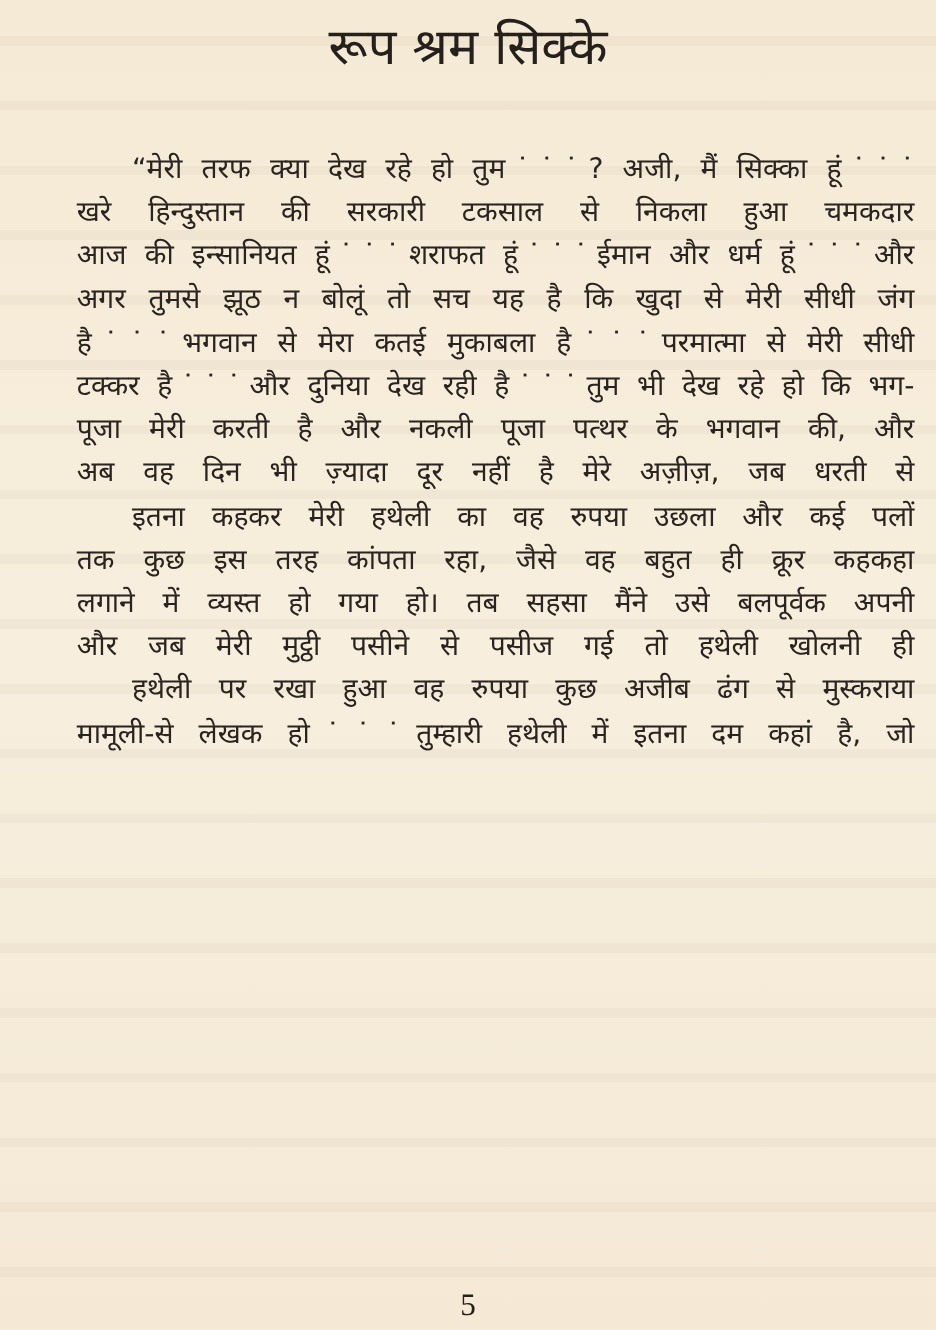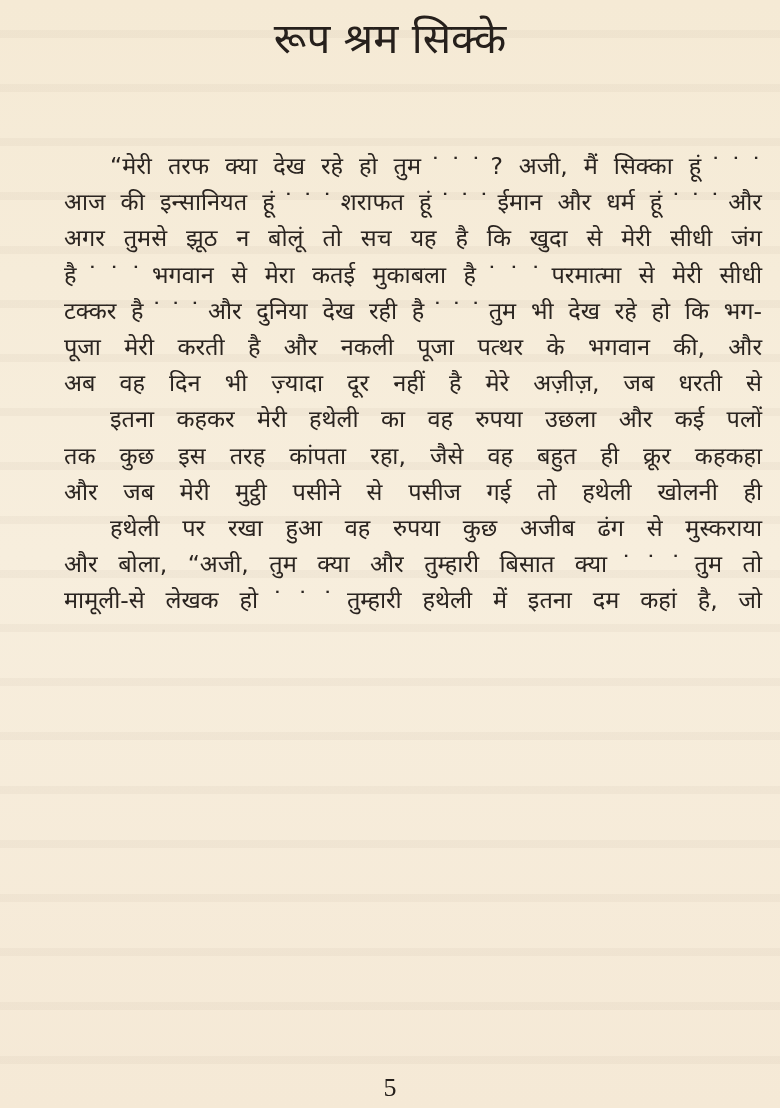--- a/index.html
+++ b/index.html
@@ -21,21 +21,20 @@
   }
   .title {
     position: absolute; top: 10px; left: 0; width: 780px;
     text-align: center; font-size: 42px; line-height: 58px;
     color: #26201c; letter-spacing: 0px;
   }
   .body {
     position: absolute; top: 122px; left: 18px; width: 744px;
     font-size: 23.5px; line-height: 36.2px;
     text-align: justify;
-    margin-top: 26px;
   }
   .para { margin: 0; text-indent: 46px; }
   .line { display: block; white-space: nowrap; text-align-last: justify; text-align: justify; }
   .line.last { text-align-last: left; }
   .line.indent { padding-left: 46px; }
   .para .line:first-child { }
   .pagenum {
     position: absolute; top: 1072px; left: 0; width: 780px;
     text-align: center; font-size: 26px; line-height: 32px; color: #26201c;
     font-family: "Liberation Serif", serif;
@@ -45,32 +44,33 @@
 <body>
 
 <div class="page"></div>
 <div class="bleed"></div>
 
 <h1 class="title" style="margin:0;font-weight:normal;">रूप श्रम सिक्के</h1>
 
 <div class="body">
   <div class="para">
     <span class="line indent">“मेरी तरफ क्या देख रहे हो तुम˙˙˙? अजी, मैं सिक्का हूं˙˙˙</span>
+    <span class="line">खरे हिन्दुस्तान की सरकारी टकसाल से निकला हुआ चमकदार</span>
     <span class="line">आज की इन्सानियत हूं˙˙˙शराफत हूं˙˙˙ईमान और धर्म हूं˙˙˙और</span>
     <span class="line">अगर तुमसे झूठ न बोलूं तो सच यह है कि खुदा से मेरी सीधी जंग</span>
     <span class="line">है˙˙˙भगवान से मेरा कतई मुकाबला है˙˙˙परमात्मा से मेरी सीधी</span>
     <span class="line">टक्कर है˙˙˙और दुनिया देख रही है˙˙˙तुम भी देख रहे हो कि भग-</span>
     <span class="line">पूजा मेरी करती है और नकली पूजा पत्थर के भगवान की, और</span>
     <span class="line">अब वह दिन भी ज़्यादा दूर नहीं है मेरे अज़ीज़, जब धरती से</span>
   </div>
   <div class="para">
     <span class="line indent">इतना कहकर मेरी हथेली का वह रुपया उछला और कई पलों</span>
     <span class="line">तक कुछ इस तरह कांपता रहा, जैसे वह बहुत ही क्रूर कहकहा</span>
+    <span class="line">लगाने में व्यस्त हो गया हो। तब सहसा मैंने उसे बलपूर्वक अपनी</span>
     <span class="line">और जब मेरी मुट्ठी पसीने से पसीज गई तो हथेली खोलनी ही</span>
   </div>
   <div class="para">
     <span class="line indent">हथेली पर रखा हुआ वह रुपया कुछ अजीब ढंग से मुस्कराया</span>
-    <span class="line">और बोला, “अजी, तुम क्या और तुम्हारी बिसात क्या˙˙˙तुम तो</span>
     <span class="line">मामूली-से लेखक हो˙˙˙तुम्हारी हथेली में इतना दम कहां है, जो</span>
   </div>
 </div>
 
 <div class="pagenum">5</div>
 
 </body></html>

